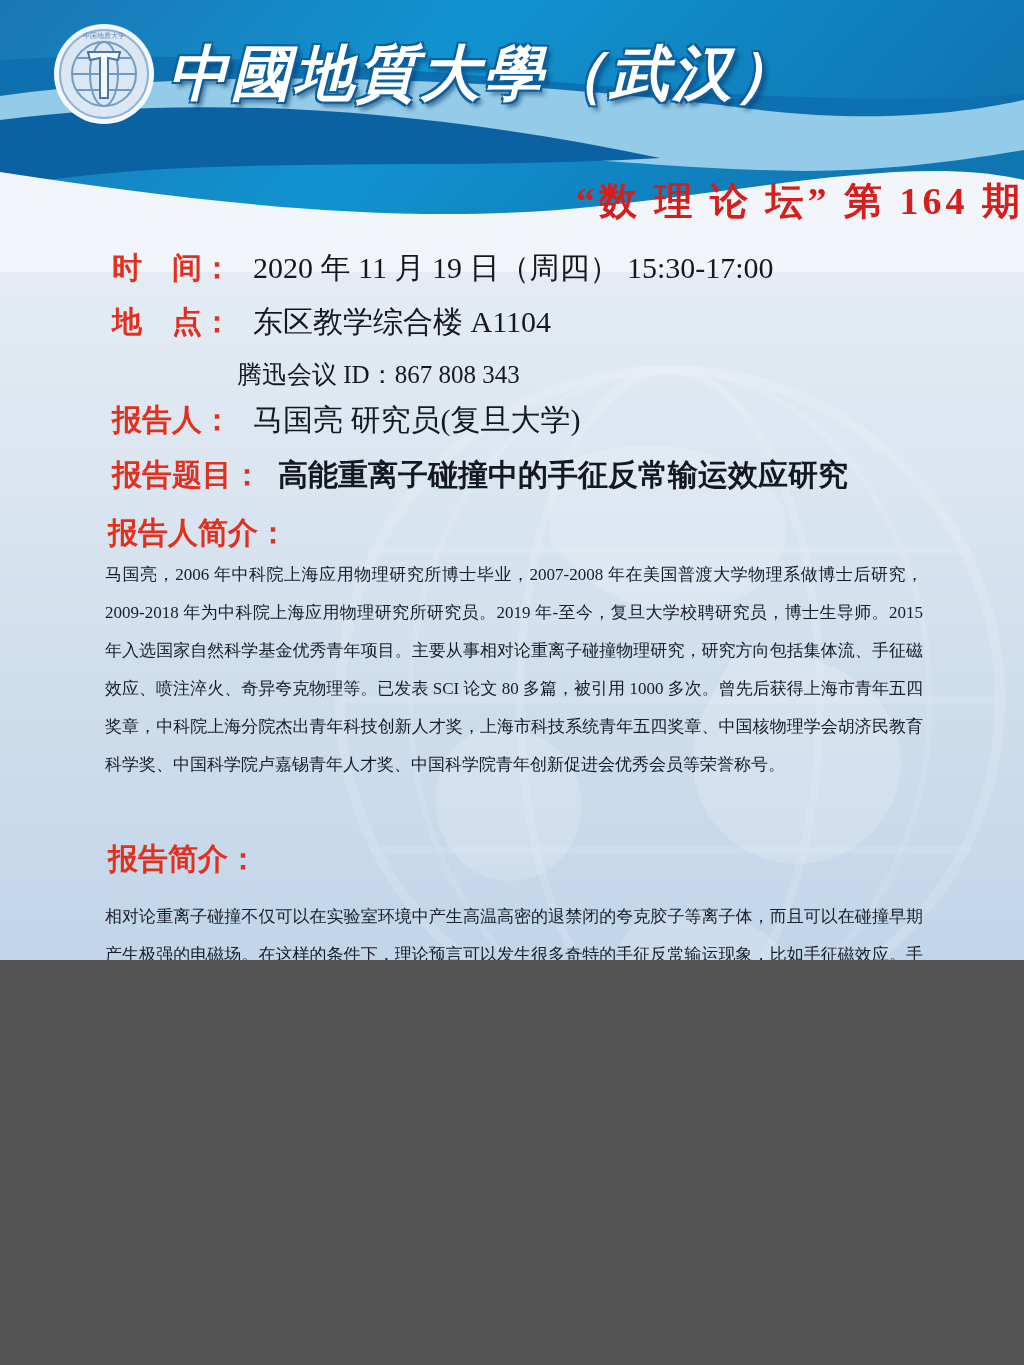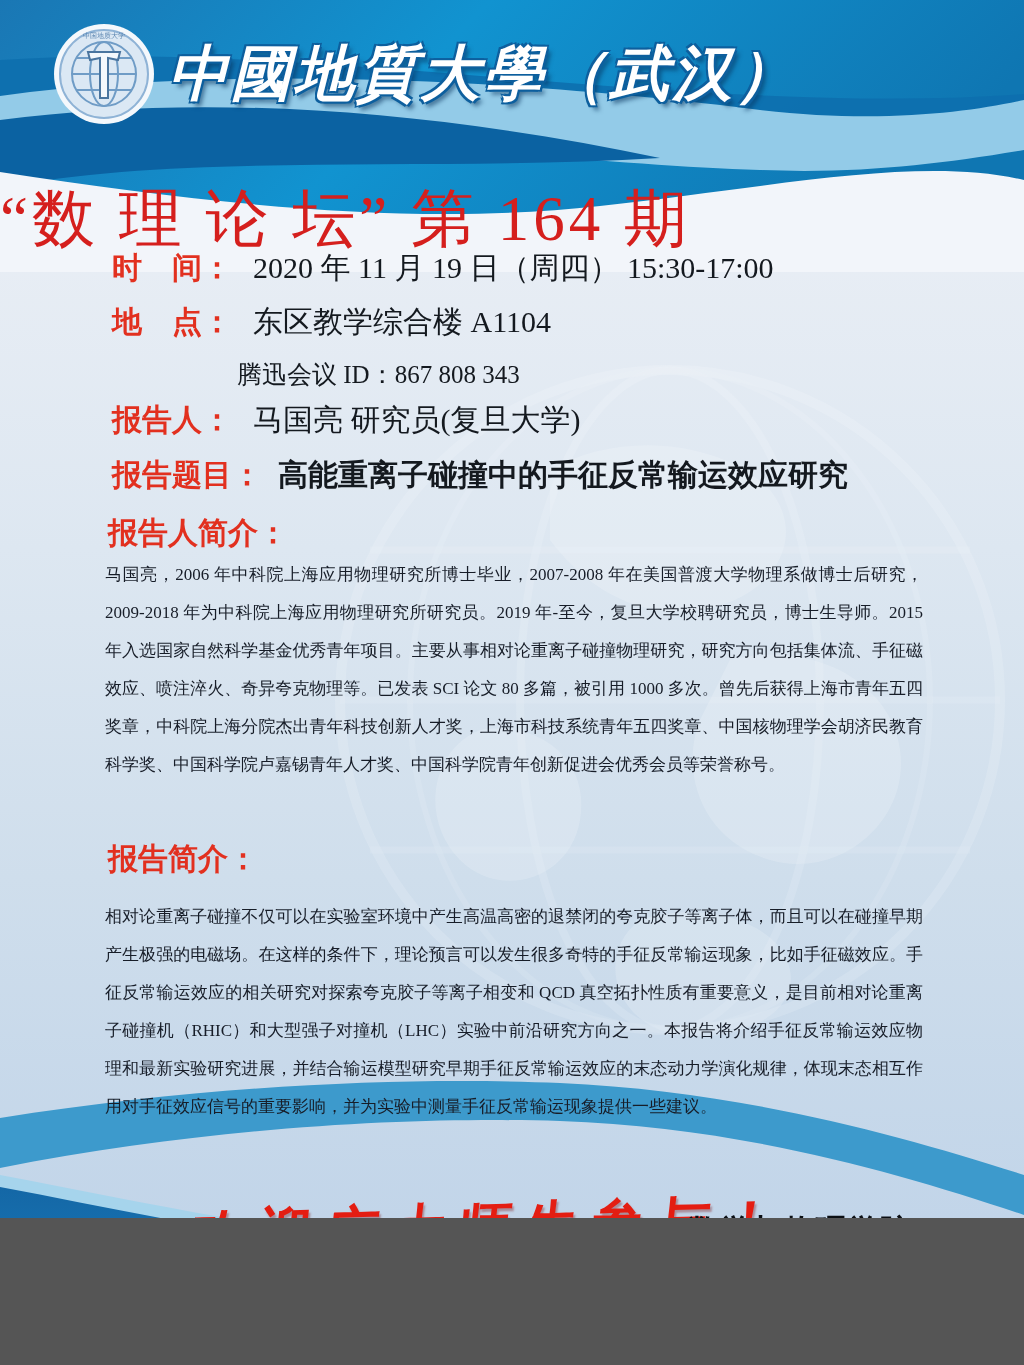--- a/index.html
+++ b/index.html
@@ -1,39 +1,39 @@
 <!DOCTYPE html>
 <html><head>
 <meta charset="utf-8">
 <style>
   html,body{margin:0;padding:0;background:#555;}
   .poster{
-    position:relative;width:1024px;height:1218px;overflow:hidden;
+    position:relative;width:1024px;height:960px;overflow:hidden;
     background:linear-gradient(180deg,#f2f5fa 0%,#e9eef5 18%,#dde7f1 45%,#cfdeec 72%,#c2d5e9 100%);
     font-family:"Liberation Sans","DejaVu Sans",sans-serif;
   }
   .layer{position:absolute;left:0;}
   
   #hdr{top:0;width:1024px;height:272px;}
   #ftr{top:1075px;width:1024px;height:290px;}
   #globe{top:300px;left:250px;width:820px;height:840px;opacity:.5;pointer-events:none;}
   
   .logo{position:absolute;left:52px;top:22px;width:104px;height:104px;}
   .uniname{
     position:absolute;left:168px;top:34px;width:640px;
     font-size:60px;font-weight:bold;font-style:italic;color:#ffffff;letter-spacing:3px;
     font-family:"DejaVu Serif","Liberation Serif",serif;
     text-shadow:-2px -2px 0 #0d5f9e,2px -2px 0 #0d5f9e,-2px 2px 0 #0d5f9e,2px 2px 0 #0d5f9e,4px 5px 4px rgba(6,48,90,.55);
     white-space:nowrap;
   }
   
   .forum-title{
-    position:absolute;left:0;top:176px;width:1024px;text-align:left;
+    position:absolute;left:0;top:176px;width:1024px;text-align:right;
     font-family:"Liberation Serif","DejaVu Serif",serif;
-    font-size:63px;font-weight:normal;color:#d51f1d;letter-spacing:4px;white-space:nowrap;
+    font-size:38px;font-weight:bold;color:#d51f1d;letter-spacing:4px;white-space:nowrap;
   }
   
   .info-row{position:absolute;left:112px;width:860px;display:flex;align-items:baseline;gap:16px;}
   .info-label{
     color:#e2301f;font-weight:bold;font-size:30px;min-width:125px;white-space:nowrap;
     font-family:"Liberation Sans","DejaVu Sans",sans-serif;
   }
   .info-value{
     color:#14191f;font-size:30px;white-space:nowrap;
     font-family:"Liberation Serif","DejaVu Serif",serif;

